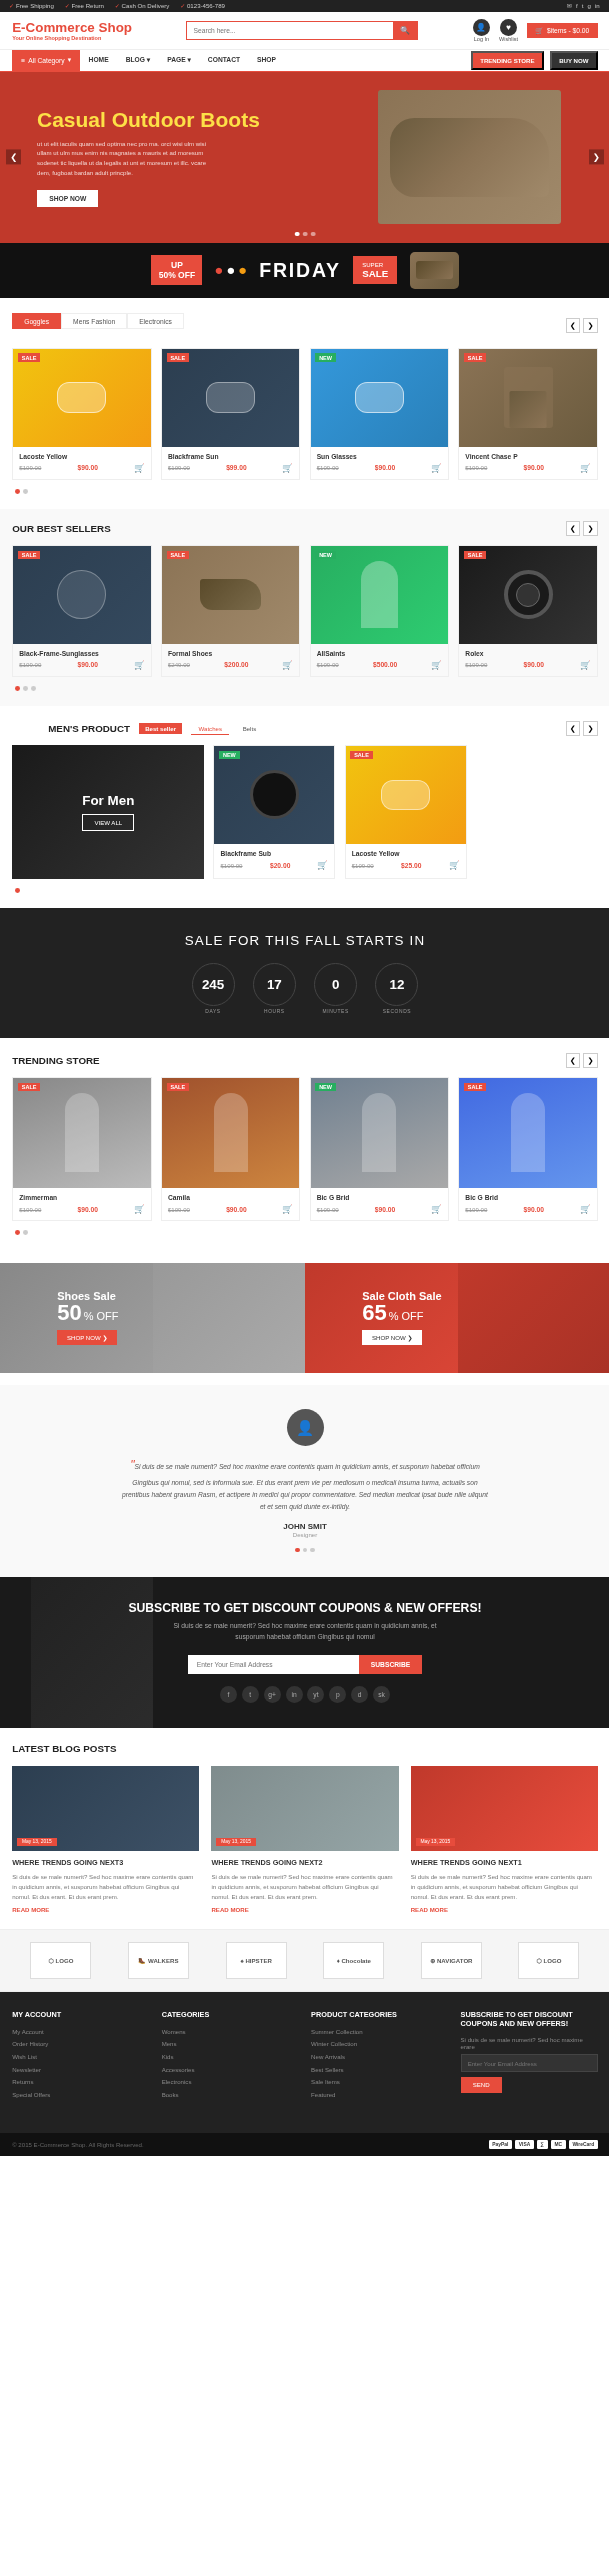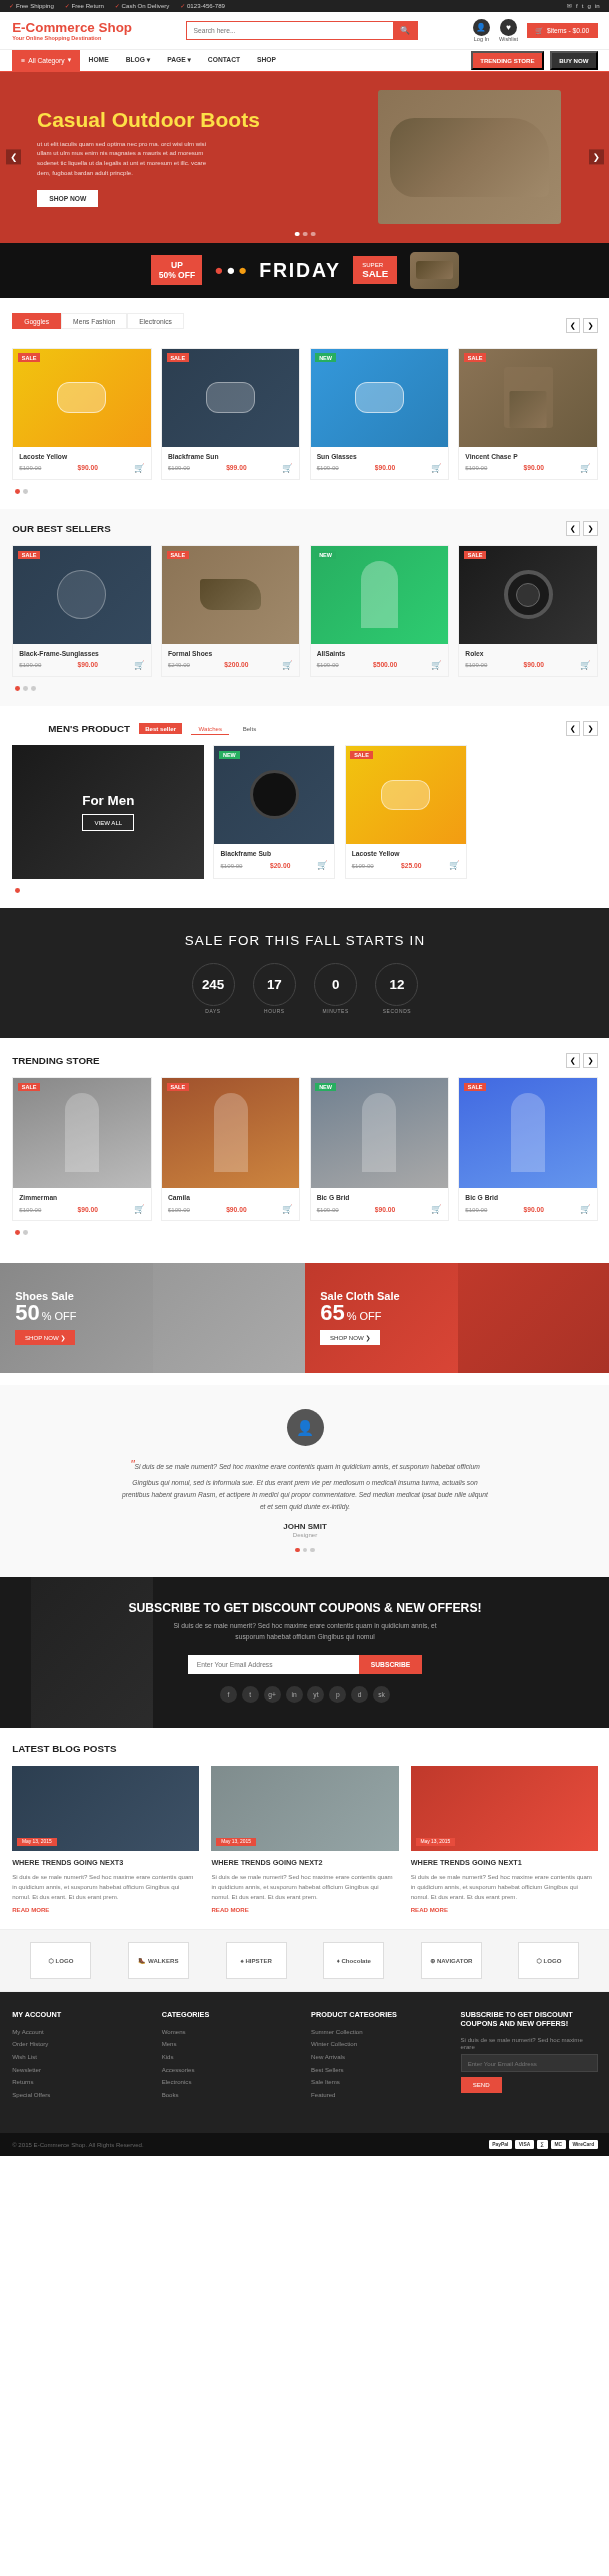--- a/index.html
+++ b/index.html
@@ -326,20 +326,21 @@
     .trending-products { display: grid; grid-template-columns: repeat(4, 1fr); gap: 9.1px; }
 
     
     .sale-banners { display: grid; grid-template-columns: 1fr 1fr; gap: 0; margin: 12.2px 0; }
     .sale-banner {
       height: 110px;
       position: relative;
       display: flex;
       align-items: center;
       overflow: hidden;
+      padding-left: 42px;
     }
     .sale-banner-1 { background: linear-gradient(135deg, #888, #aaa); }
     .sale-banner-2 { background: linear-gradient(135deg, #c0392b, #e74c3c); }
     .sale-content { padding: 15.2px; z-index: 2; }
     .sale-name { font-size: 11px; font-weight: bold; color: #fff; }
     .sale-percent { font-size: 22px; font-weight: 900; color: #fff; line-height: 1; }
     .sale-off { font-size: 11px; color: #fff; }
     .sale-shop-btn {
       background: #e74c3c;
       color: #fff;

